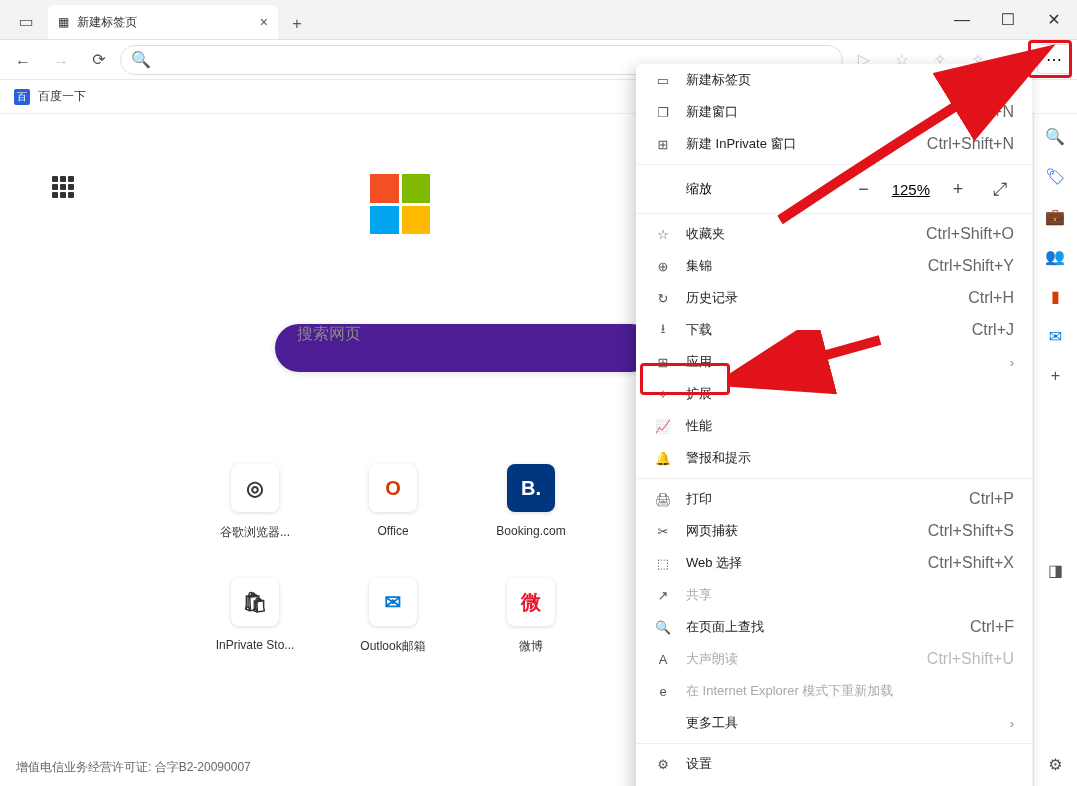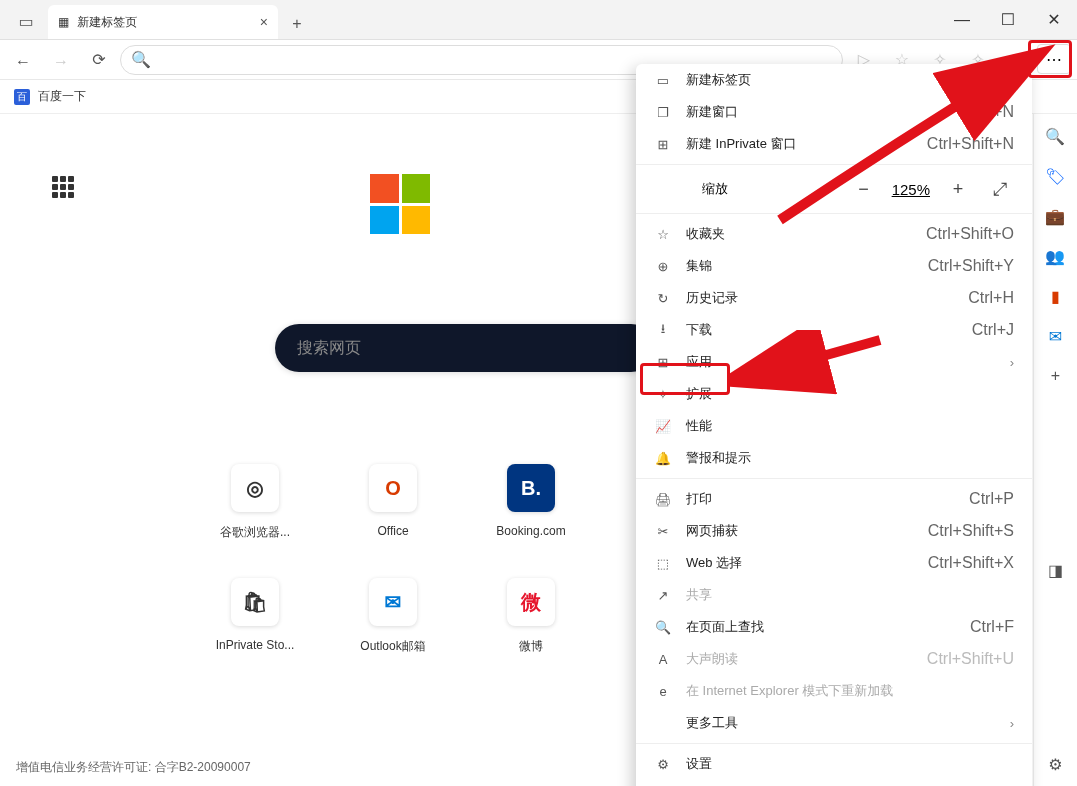--- a/index.html
+++ b/index.html
@@ -29,21 +29,21 @@
 .content { position:relative; height: calc(786px - 40px - 40px - 34px); }
 .apps-btn { position:absolute; top: 62px; left: 52px; width: 30px; height:30px; display:grid; grid-template-columns: repeat(3,6px); grid-template-rows: repeat(3,6px); gap:2px; }
 .apps-btn span { background:#333; border-radius:1px; }
 
 .logo-area { position:absolute; top: 60px; left: 370px; display:flex; align-items:center; gap: 14px; }
 .mslogo { width: 60px; height: 60px; display:grid; grid-template-columns:1fr 1fr; grid-template-rows:1fr 1fr; gap:3px; }
 .mslogo div:nth-child(1){background:#f25022;} .mslogo div:nth-child(2){background:#7fba00;}
 .mslogo div:nth-child(3){background:#00a4ef;} .mslogo div:nth-child(4){background:#ffb900;}
 .mstext { font-size: 42px; color:#555; font-weight:600; }
 
-.searchbox { position:absolute; top: 210px; left: 275px; width: 380px; height: 48px; border-radius: 24px; background:#0f172a; box-shadow: 0 1px 6px rgba(0,0,0,0.15); display:flex; align-items:center; padding: 0 22px; color:#888; font-size:16px; }
+.searchbox { position:absolute; top: 210px; left: 275px; width: 380px; height: 48px; border-radius: 24px; background:#4c1d95; box-shadow: 0 1px 6px rgba(0,0,0,0.15); display:flex; padding: 0 22px; color:#888; font-size:16px; }
 
 .tiles { position:absolute; top: 350px; left: 190px; display:grid; grid-template-columns: repeat(4, 130px); grid-template-rows: repeat(2, 110px); gap: 4px 8px; }
 .tile { display:flex; flex-direction:column; align-items:center; gap: 12px; font-size:12px; color:#333; }
 .tile-icon { width:48px; height:48px; border-radius:8px; background:#fff; box-shadow: 0 1px 4px rgba(0,0,0,0.15); display:flex; align-items:center; justify-content:center; font-weight:bold; font-size:20px; }
 
 .footer-t { position:absolute; bottom: 10px; left: 16px; font-size: 12px; color:#666; }
 
 
 .sidebar { position:absolute; right:0; top: 114px; width: 44px; height: calc(786px - 114px); border-left:1px solid #eee; display:flex; flex-direction:column; align-items:center; padding-top: 12px; gap: 20px; }
 .side-ic { width: 20px; height:20px; display:flex; align-items:center; justify-content:center; font-size:16px; }
@@ -52,21 +52,21 @@
 
 .menu { position:absolute; top: 64px; left: 636px; width: 396px; background:#fff; box-shadow: -4px 4px 16px rgba(0,0,0,0.2); border-radius: 6px; z-index: 50; }
 .mrow { height: 32px; display:flex; align-items:center; gap: 14px; padding: 0 18px; font-size: 13px; color:#222; }
 .mrow.disabled { color:#aaa; }
 .mrow .sc { margin-left:auto; font-size:16px; color:#666; }
 .mrow.disabled .sc { color:#bbb; }
 .mrow .chev { margin-left:auto; color:#888; }
 .msep { height:1px; background:#eee; margin: 4px 0; }
 .mic { width:18px; text-align:center; color:#555; }
 .zoomrow { height:40px; display:flex; align-items:center; padding:0 18px; gap:14px; font-size:13px; }
-.zoomrow .zlabel { margin-right:auto; margin-left:48px; }
+.zoomrow .zlabel { margin-right:auto; margin-left:32px; }
 .zoomrow .zbtn { width:28px; height:28px; display:flex; align-items:center; justify-content:center; font-size:18px; color:#444; }
 .zoomrow .zval { font-size:15px;text-decoration:underline; }
 
 
 .hl { position:absolute; border:3px solid #e1121a; border-radius:4px; z-index:100; pointer-events:none; }
 .arrow-svg { position:absolute; z-index:99; pointer-events:none; }
 
 .more-btn-box { position:absolute; top:44px; right:6px; width:34px; height:30px; border:1px solid #ddd; border-radius:4px; display:flex; align-items:center; justify-content:center; background:#fff; }
 </style>
 </head>

